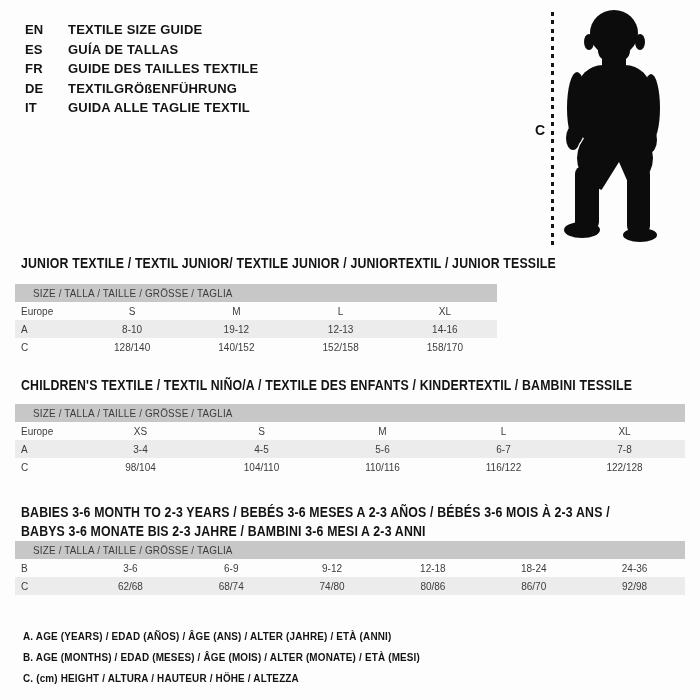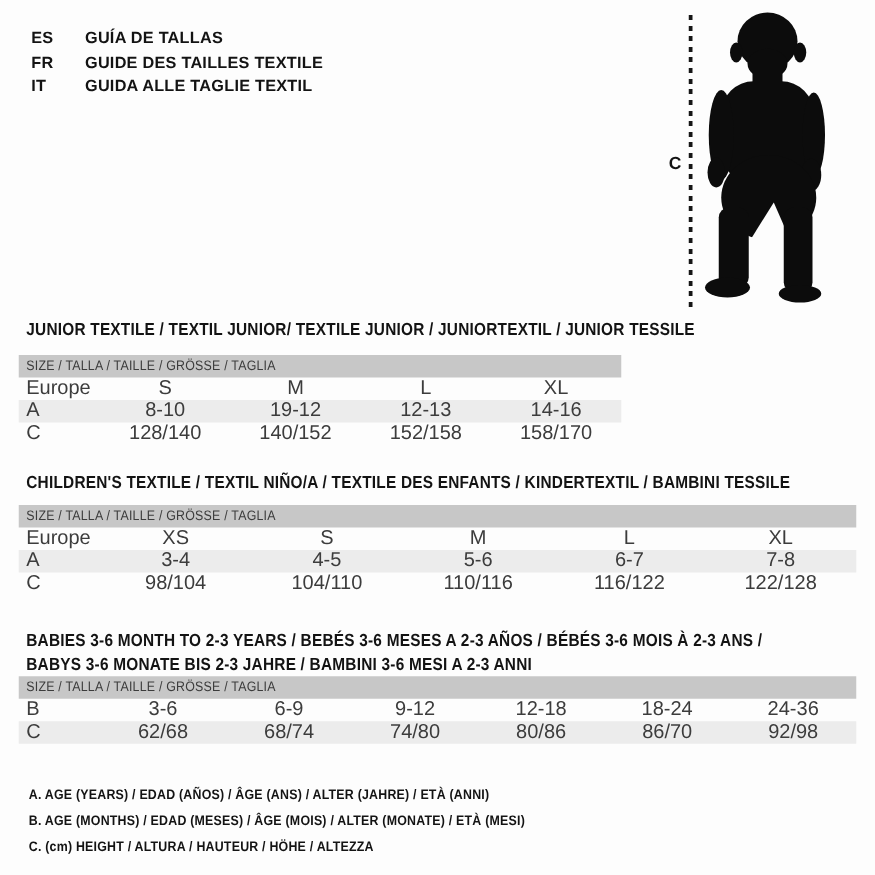--- a/index.html
+++ b/index.html
@@ -31,45 +31,53 @@
   
   .block-title{position:absolute;left:21px;font-weight:bold;font-size:14px;
     color:var(--title-text);line-height:19px;}
   .title-line{transform:scaleX(0.88);transform-origin:left top;white-space:nowrap;letter-spacing:.2px;}
   .t1-title{top:254px;}  .t2-title{top:376px;}  .t3-title{top:503px;}
   .sizetable{position:absolute;left:15px;}
   .t1{top:284px;width:482px;}
   .t2{top:404px;width:670px;}
   .t3{top:541px;width:670px;}
   .size-header{height:18px;background:var(--header-bar-bg);display:flex;align-items:center;
-    padding-left:6px;box-sizing:border-box;}
+    padding-left:18px;box-sizing:border-box;}
   .size-header-text{font-size:11px;color:var(--table-text);white-space:nowrap;
     transform:scaleX(0.9);transform-origin:left center;display:inline-block;letter-spacing:.2px;}
-  .trow{display:flex;height:18px;align-items:center;font-size:16px;color:var(--table-text);}
+  .trow{display:flex;height:18px;align-items:center;font-size:10px;color:var(--table-text);}
   .trow.shaded{background:var(--shaded-row);}
   .tlabel{flex:0 0 59px;padding-left:6px;}
   .tcell{flex:1;text-align:center;}
   
   .footnotes{position:absolute;left:23px;top:626px;}
   .footnote{font-weight:bold;font-size:11px;line-height:21px;color:var(--title-text);
     transform:scaleX(0.9);transform-origin:left top;white-space:nowrap;letter-spacing:.2px;}
 </style>
 </head>
 <body>
 
 <div class="page">
 
   <div class="langs" id="langs">
       <div class="lang-row">
+        <span class="lang-code">EN</span>
+        <span class="lang-label">TEXTILE SIZE GUIDE</span>
+      </div>
+      <div class="lang-row">
         <span class="lang-code">ES</span>
         <span class="lang-label">GUÍA DE TALLAS</span>
       </div>
       <div class="lang-row">
         <span class="lang-code">FR</span>
         <span class="lang-label">GUIDE DES TAILLES TEXTILE</span>
+      </div>
+      <div class="lang-row">
+        <span class="lang-code">DE</span>
+        <span class="lang-label">TEXTILGRÖßENFÜHRUNG</span>
       </div>
       <div class="lang-row">
         <span class="lang-code">IT</span>
         <span class="lang-label">GUIDA ALLE TAGLIE TEXTIL</span>
       </div>
     </div>
 
   <div class="figure">
     <div class="measure-label">C</div>
     <div class="dashed-line"></div>

